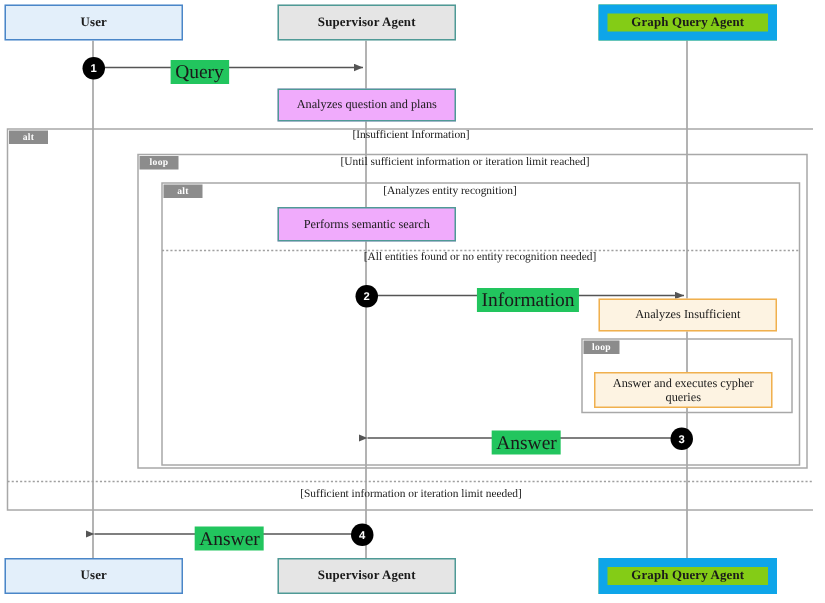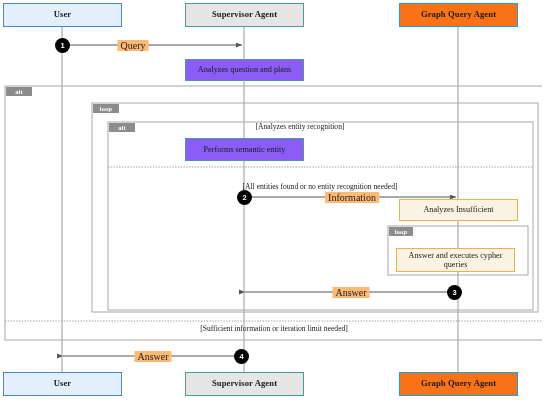--- a/index.html
+++ b/index.html
@@ -39,36 +39,36 @@
   }
   .actor-user {
     background: #e3effa;
     border: 1px solid #4a86c8;
   }
   .actor-sup {
     background: #e5e5e5;
     border: 1px solid #4f9a96;
   }
   .actor-gqa {
-    background: #f97316;
-    border: 1px solid #0ea5e9;
+    background: #84cc16;
+    border: 6px solid #0ea5e9;
   }
   .act-box {
     position: absolute;
     box-sizing: border-box;
     display: flex;
     align-items: center;
     justify-content: center;
     text-align: center;
     font-size: 8.2px;
     line-height: 1.12;
     padding: 1px 3px;
   }
   .act-sup {
-    background: #8b5cf6;
+    background: #f0abfc;
     border: 1px solid #4f9a96;
   }
   .act-gqa {
     background: #fdf3e2;
     border: 1.3px solid #f0b04e;
   }
   .frag-tag {
     position: absolute;
     box-sizing: border-box;
     background: #8c8c8c;
@@ -87,23 +87,23 @@
     font-size: 7.6px;
     text-align: center;
     line-height: 1.15;
     white-space: nowrap;
   }
   .frag-cond.wrap {
     white-space: normal;
   }
   .msg-label {
     position: absolute;
-    font-size: 10px;
-    text-align: center;
-    background: #fdba74;
+    font-size: 13px;
+    text-align: center;
+    background: #22c55e;
     padding: 0 3px;
     white-space: nowrap;
   }
   .step-marker {
     position: absolute;
     width: 15px;
     height: 15px;
     border-radius: 50%;
     background: #000000;
     color: #ffffff;
@@ -190,47 +190,53 @@
   </div>
   <div class="node-box actor-gqa" style="left:399px; top:372px; width:119px; height:24px;">
     <span>Graph Query Agent</span>
   </div>
 
   <div class="act-box act-sup" style="left:185px; top:59px; width:119px; height:22px;">
     <span>Analyzes question and plans</span>
   </div>
 
   <div class="act-box act-sup" style="left:185px; top:138px; width:119px; height:23px;">
-    <span>Performs semantic entity</span>
+    <span>Performs semantic search</span>
   </div>
 
   <div class="act-box act-gqa" style="left:399px; top:199px; width:119px; height:22px;">
     <span>Analyzes Insufficient</span>
   </div>
 
   <div class="act-box act-gqa" style="left:396px; top:248px; width:119px; height:24px;">
     <span>Answer and executes cypher queries</span>
   </div>
 
   <div class="frag-tag" style="left:6px; top:87px; width:26px;">
     <span>alt</span>
   </div>
+  <div class="frag-cond" style="left:124px; top:86px; width:300px;">
+    <span>[Insufficient Information]</span>
+  </div>
 
   <div class="frag-tag" style="left:93px; top:104px; width:26px;">
     <span>loop</span>
   </div>
+  <div class="frag-cond" style="left:135px; top:104px; width:350px;">
+    <span>[Until sufficient information or iteration limit reached]</span>
+  </div>
 
   <div class="frag-tag" style="left:109px; top:123px; width:26px;">
     <span>alt</span>
   </div>
   <div class="frag-cond" style="left:150px; top:123px; width:300px;">
     <span>[Analyzes entity recognition]</span>
   </div>
 
-  <div class="frag-cond" style="left:110px; top:183px; width:420px;">
+  <div class="frag-cond" style="left:110px; top:167px; width:420px;">
     <span>[All entities found or no entity recognition needed]</span>
   </div>
 
   <div class="frag-tag" style="left:389px; top:227px; width:24px;">
     <span>loop</span>
   </div>
 
   <div class="frag-cond" style="left:6px; top:325px; width:536px;">
     <span>[Sufficient information or iteration limit needed]</span>
   </div>

